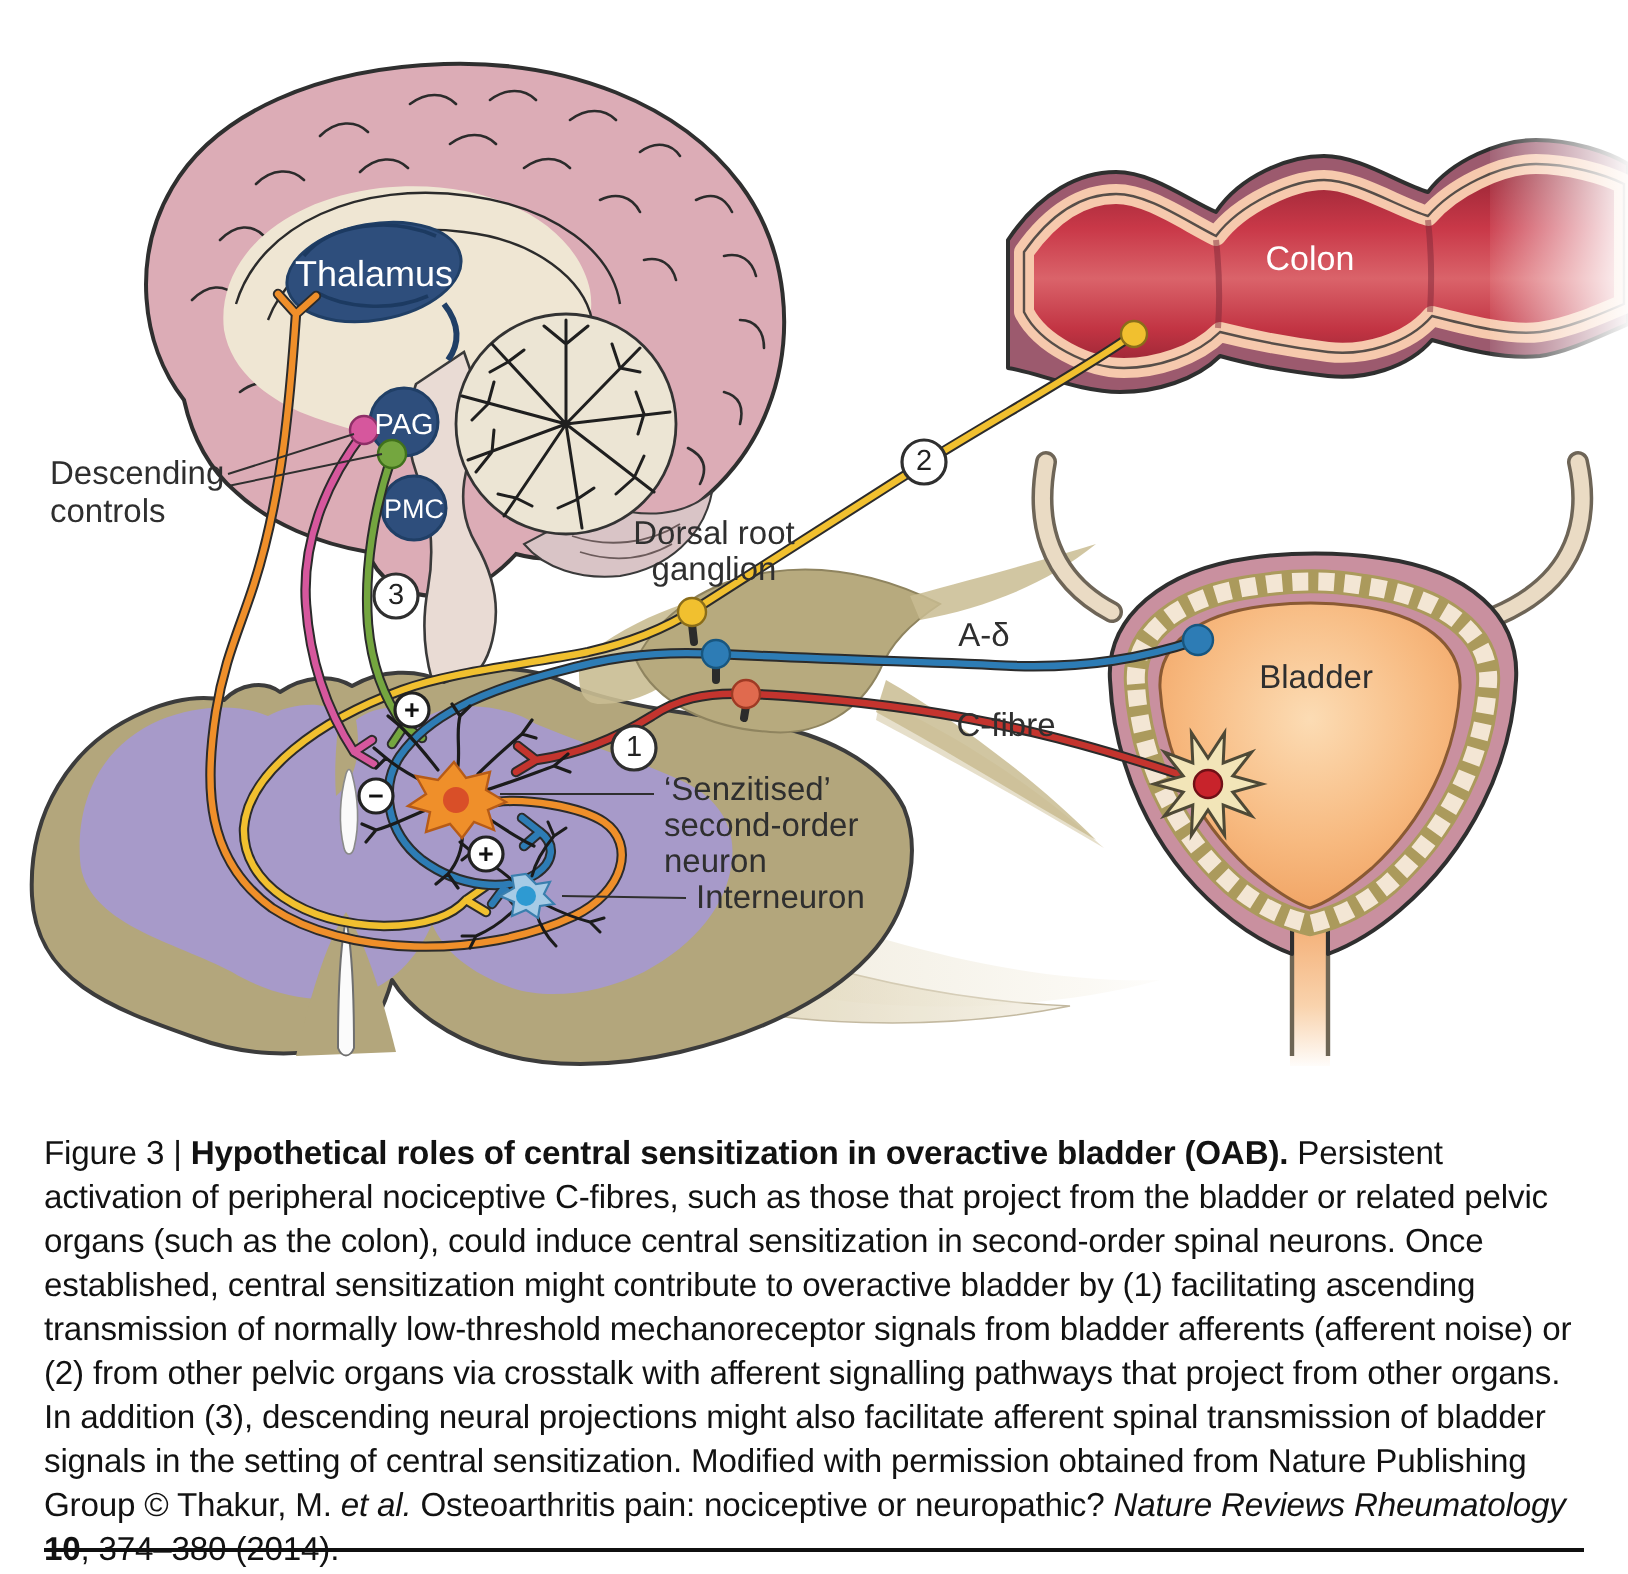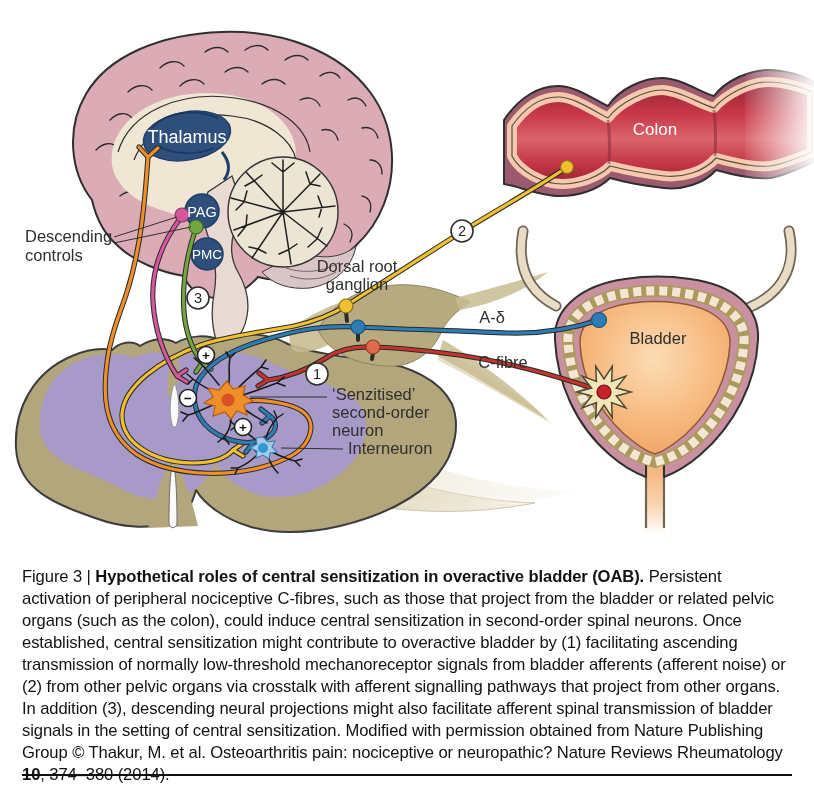--- a/index.html
+++ b/index.html
@@ -5,21 +5,21 @@
   html,body{margin:0;padding:0;background:#ffffff;}
   body{width:814px;height:787px;position:relative;font-family:"Liberation Sans",sans-serif;overflow:hidden;}
   #diagram{position:absolute;top:0;left:0;}
   svg text{font-family:"Liberation Sans",sans-serif;fill:#2f2f2f;}
   .lbl{font-size:16.5px;}
   .lbl-white{fill:#ffffff;}
   .num{font-size:14.5px;fill:#222;}
   .sign{font-size:13.5px;font-weight:bold;fill:#111;}
   #caption{position:absolute;top:549px;left:22px;width:770px;font-size:16.6px;line-height:1.33;color:#121212;letter-spacing:-0.1px;}
   .seg-bold{font-weight:bold;margin-top:48px;}
-  .seg-italic{}
+  .seg-italic{font-style:italic;}
   #rule{position:absolute;top:774px;left:22px;width:770px;border-top:2px solid #101010;}
 </style>
 </head>
 <body>
 
 <svg id="diagram" width="814" height="545" viewBox="0 0 814 545" xmlns="http://www.w3.org/2000/svg">
   <defs>
     <linearGradient id="colonGrad" x1="0" y1="70" x2="0" y2="196" gradientUnits="userSpaceOnUse">
       <stop offset="0" stop-color="#7e1c2c"></stop>
         <stop offset="0.35" stop-color="#c93848"></stop>

